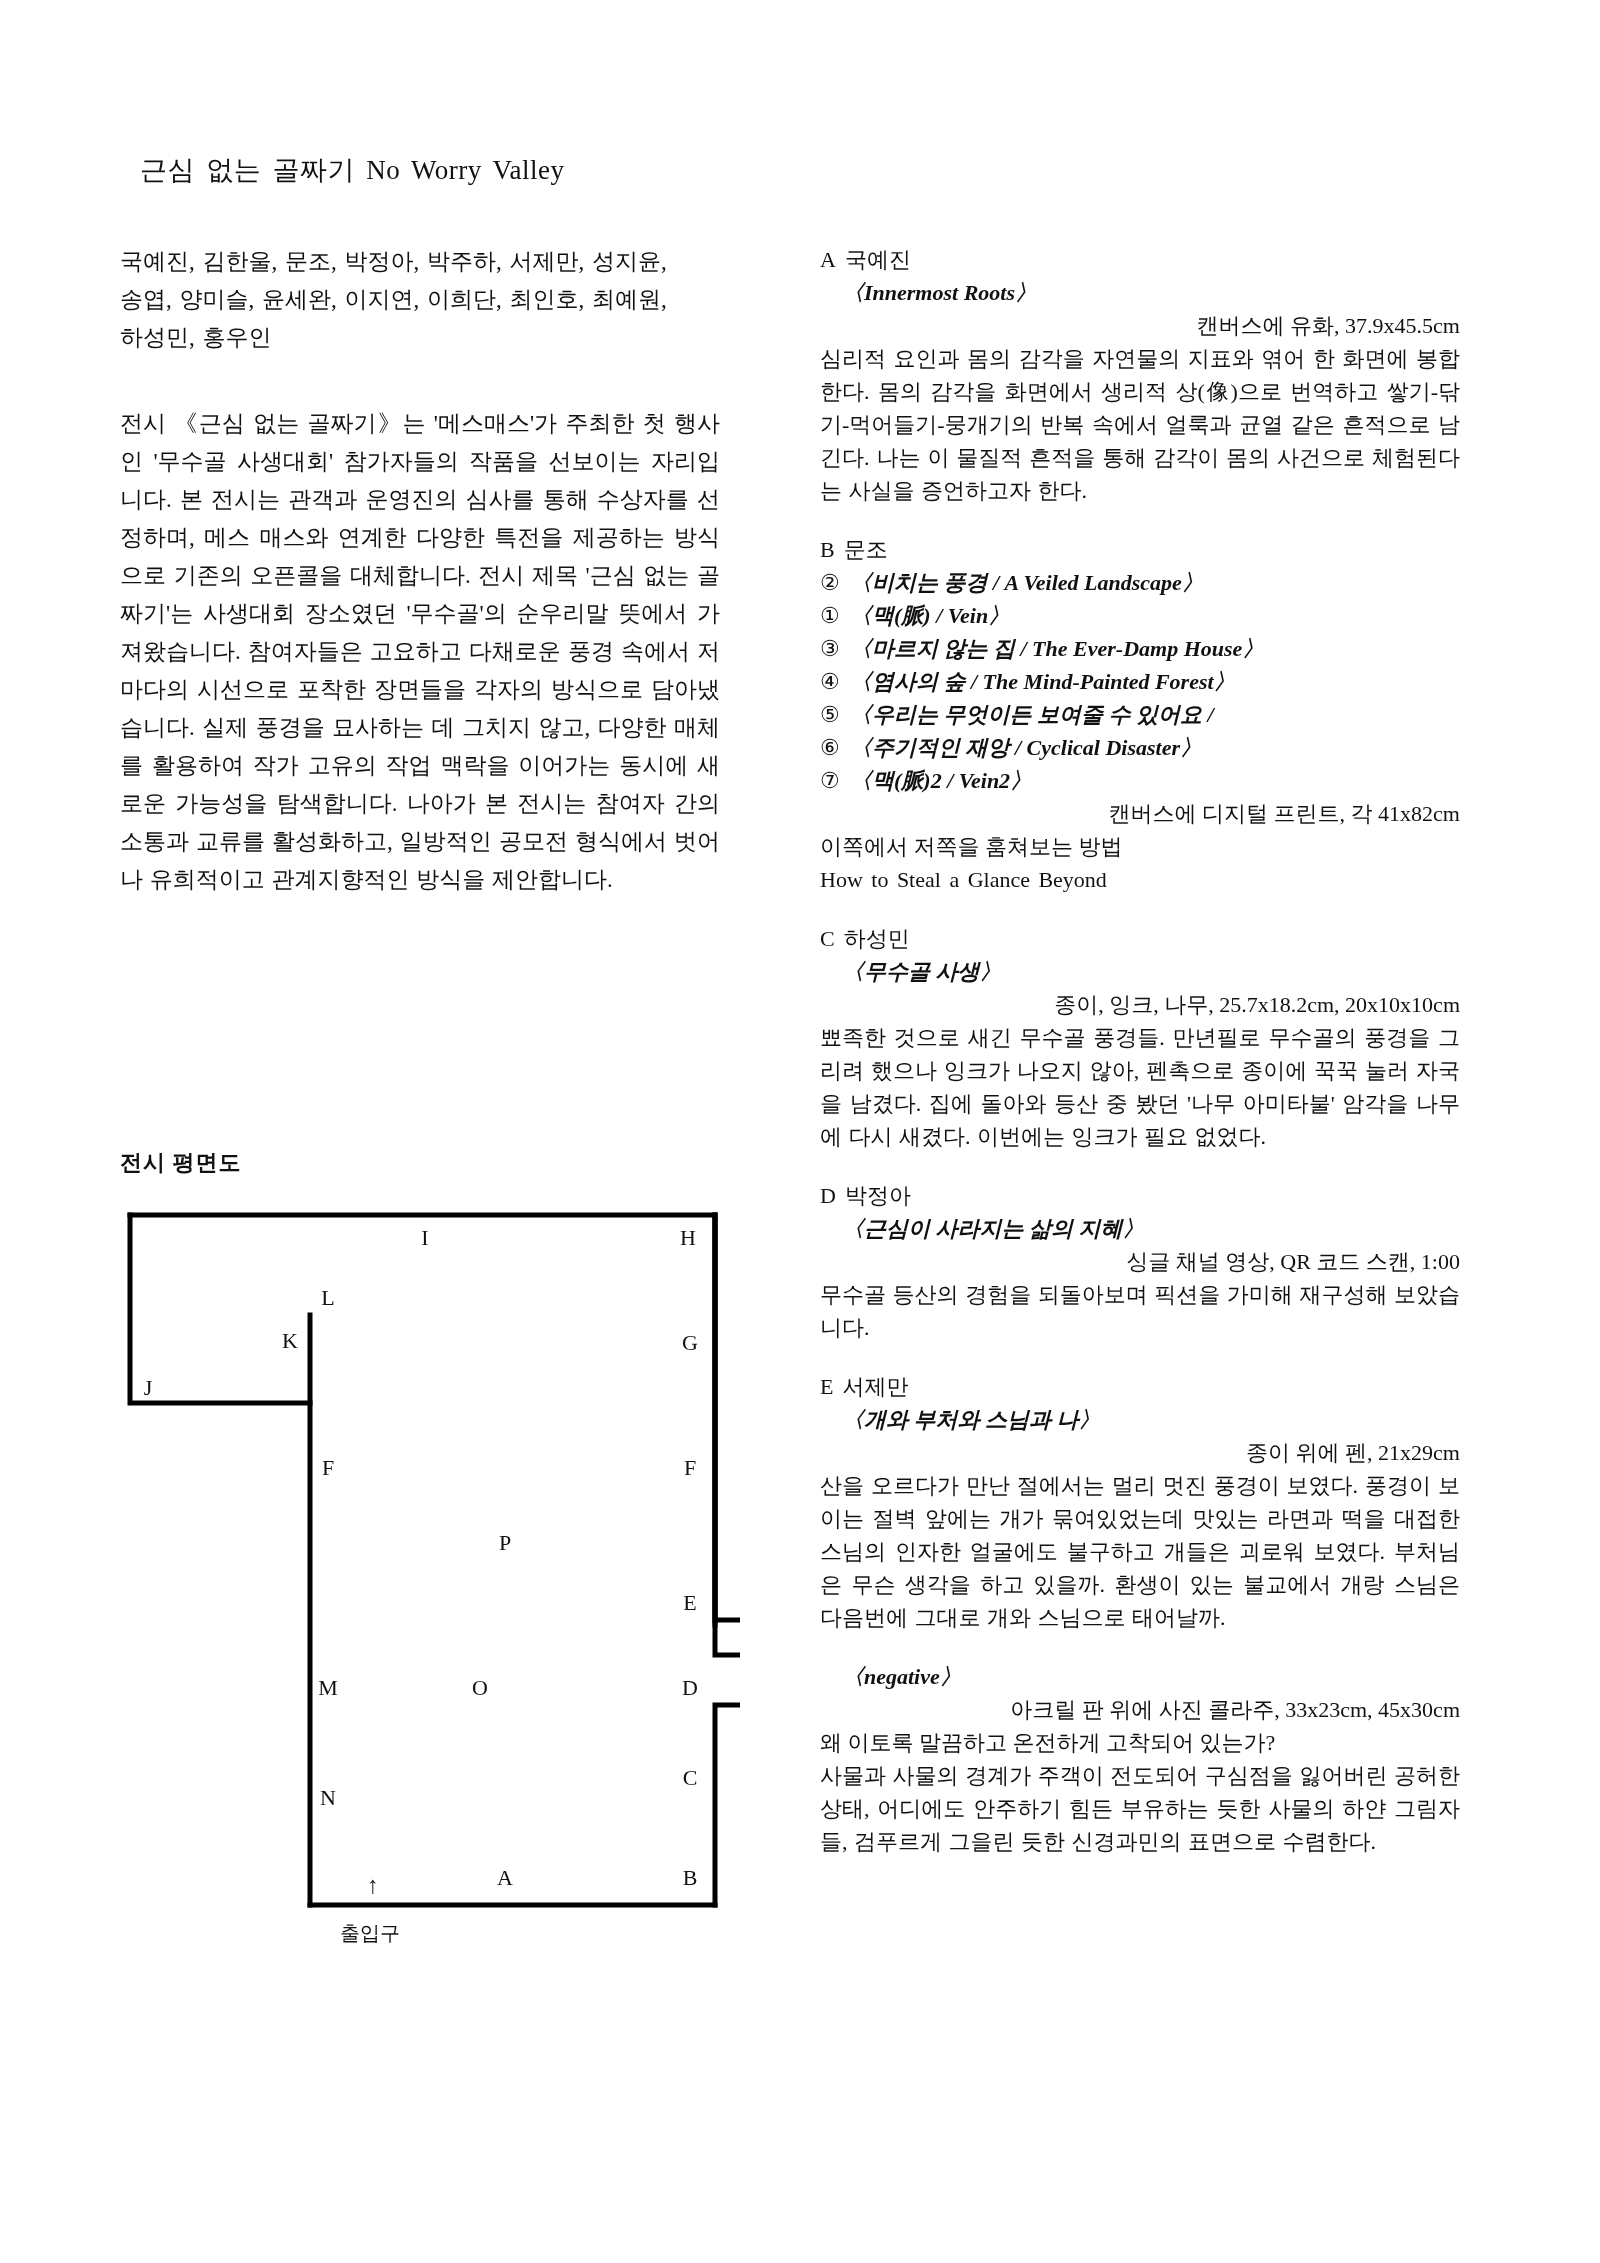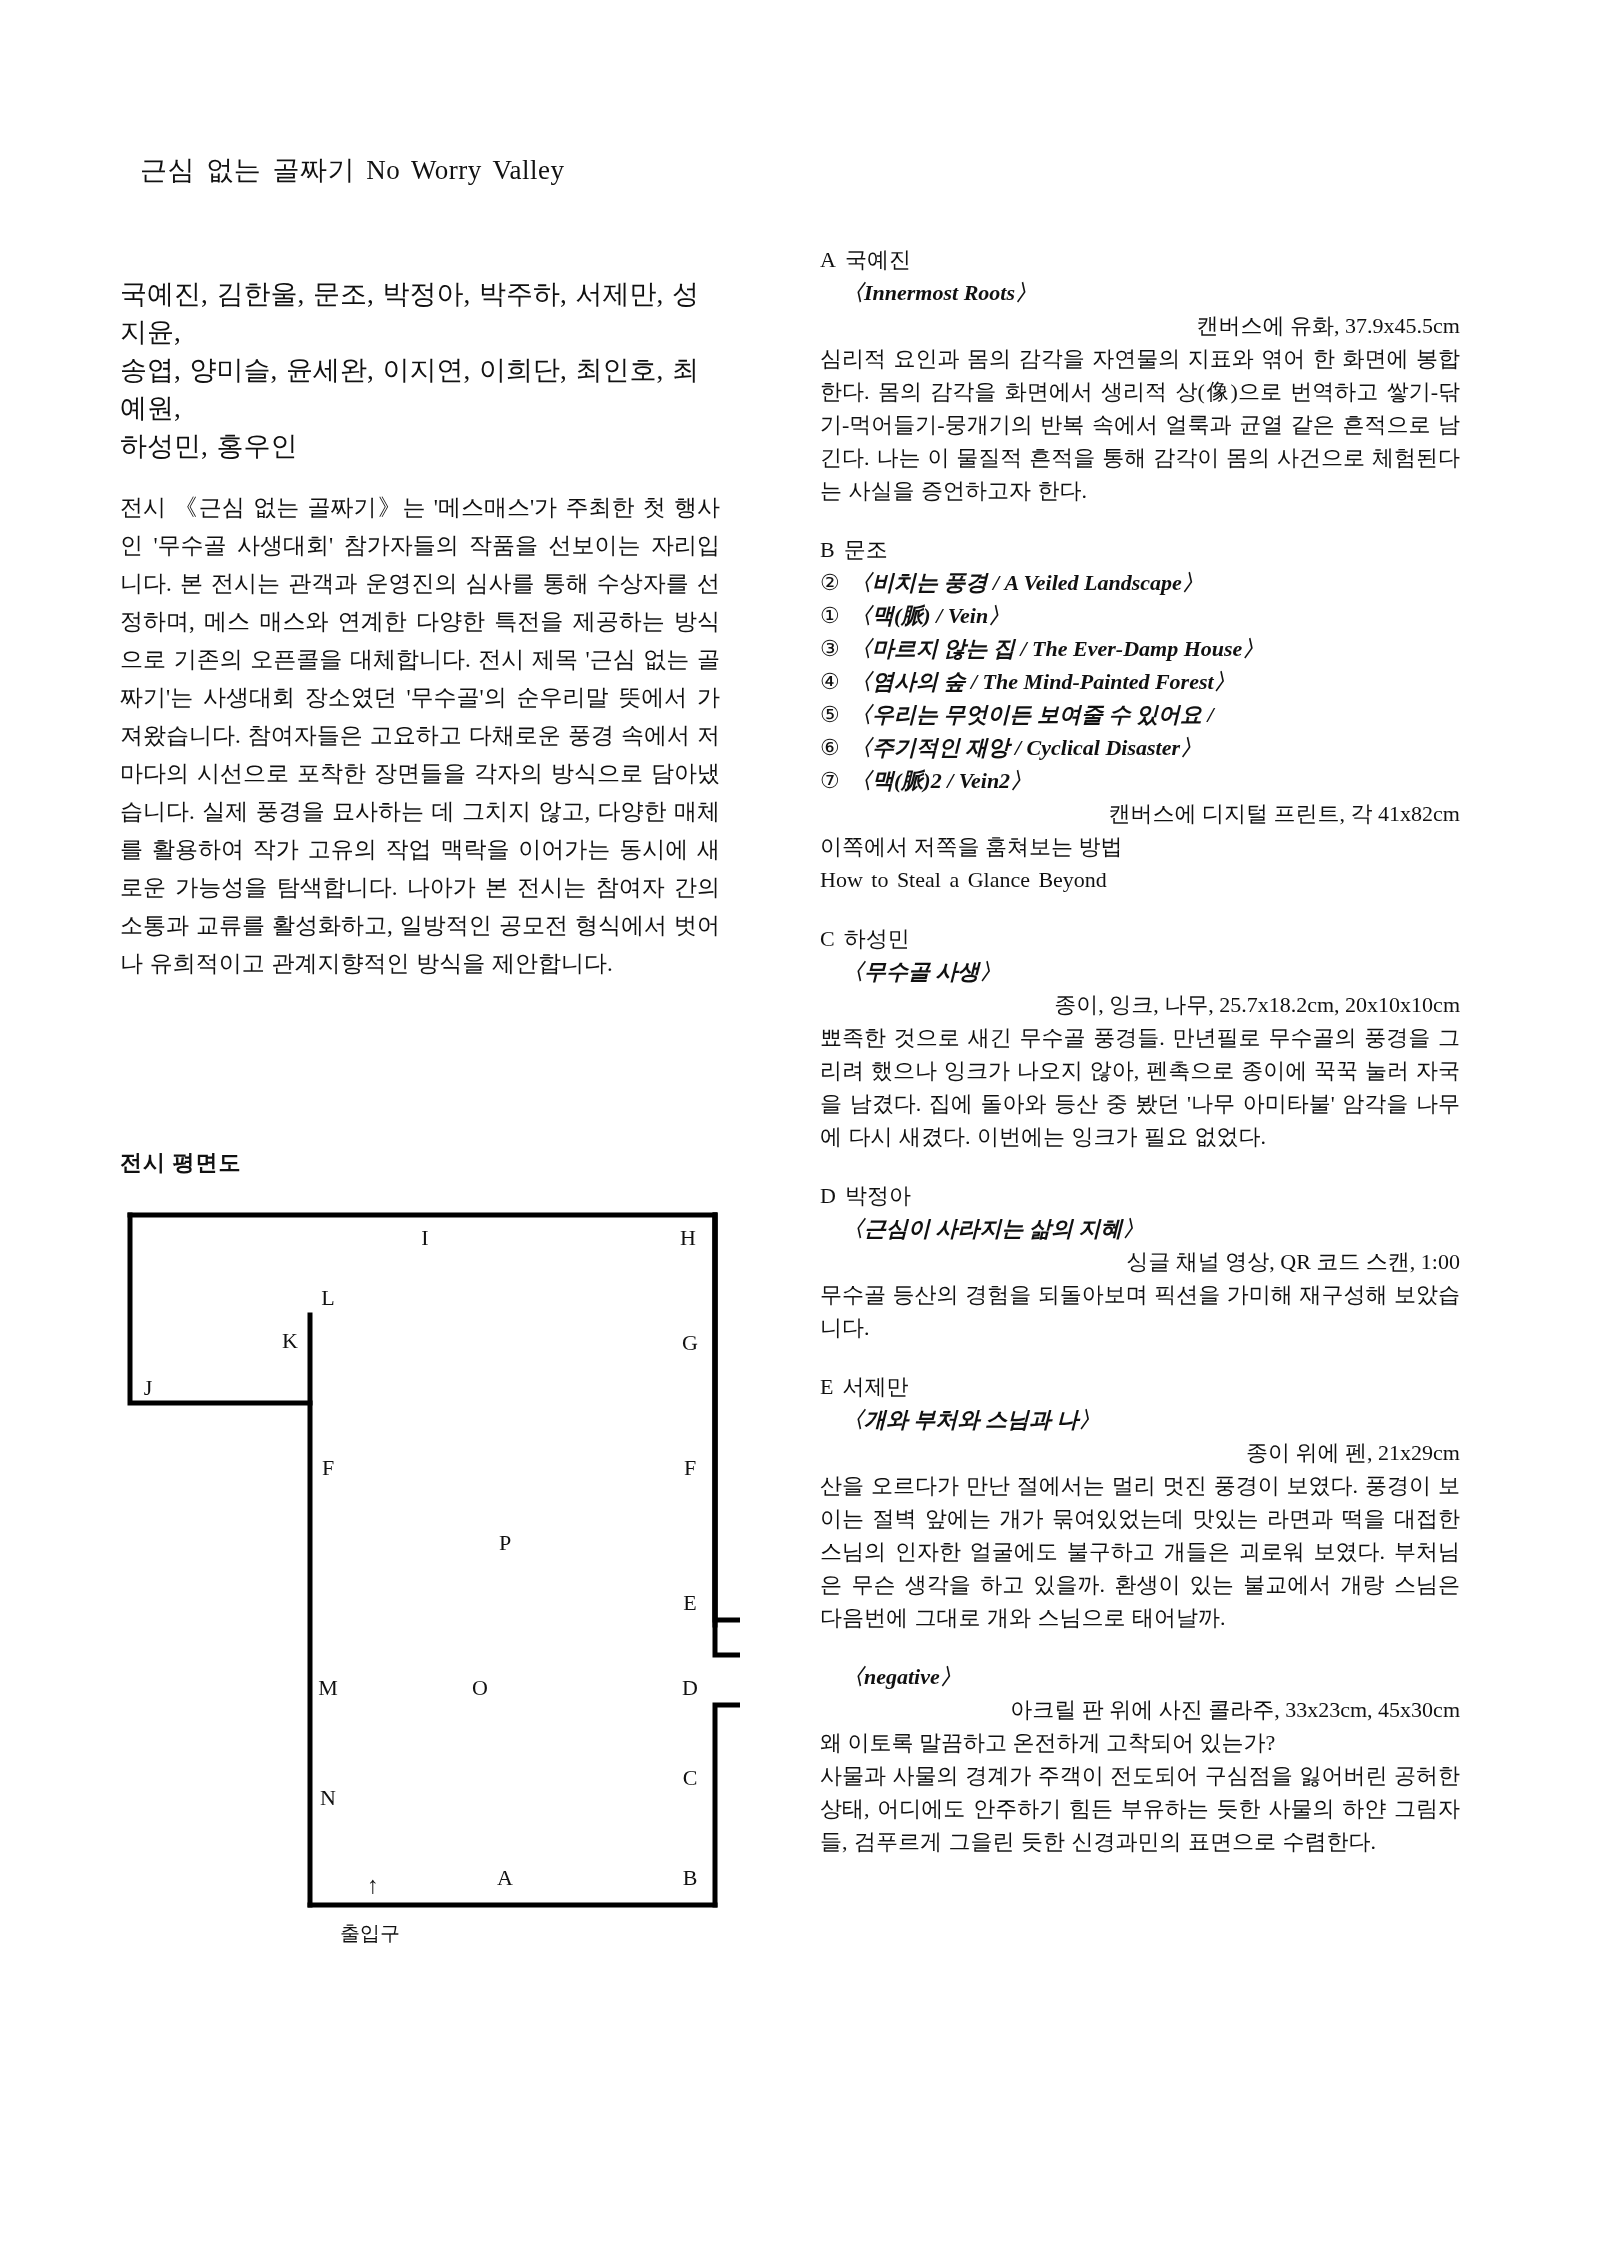--- a/index.html
+++ b/index.html
@@ -35,28 +35,27 @@
 
   
   .col-left {
     position: absolute;
     left: 120px;
     top: 243px;
     width: 600px;
   }
 
   .artists {
-    font-size: 27px;
+    font-size: 23px;
     line-height: 38px;
     word-spacing: 2px;
-    margin-top: 32px;
   }
 
   .intro {
-    margin-top: 24px;
+    margin-top: 48px;
     font-size: 23px;
     line-height: 38px;
     text-align: justify;
     text-justify: inter-character;
     word-spacing: 1px;
   }
 
   .plan-heading {
     position: absolute;
     left: 120px;

